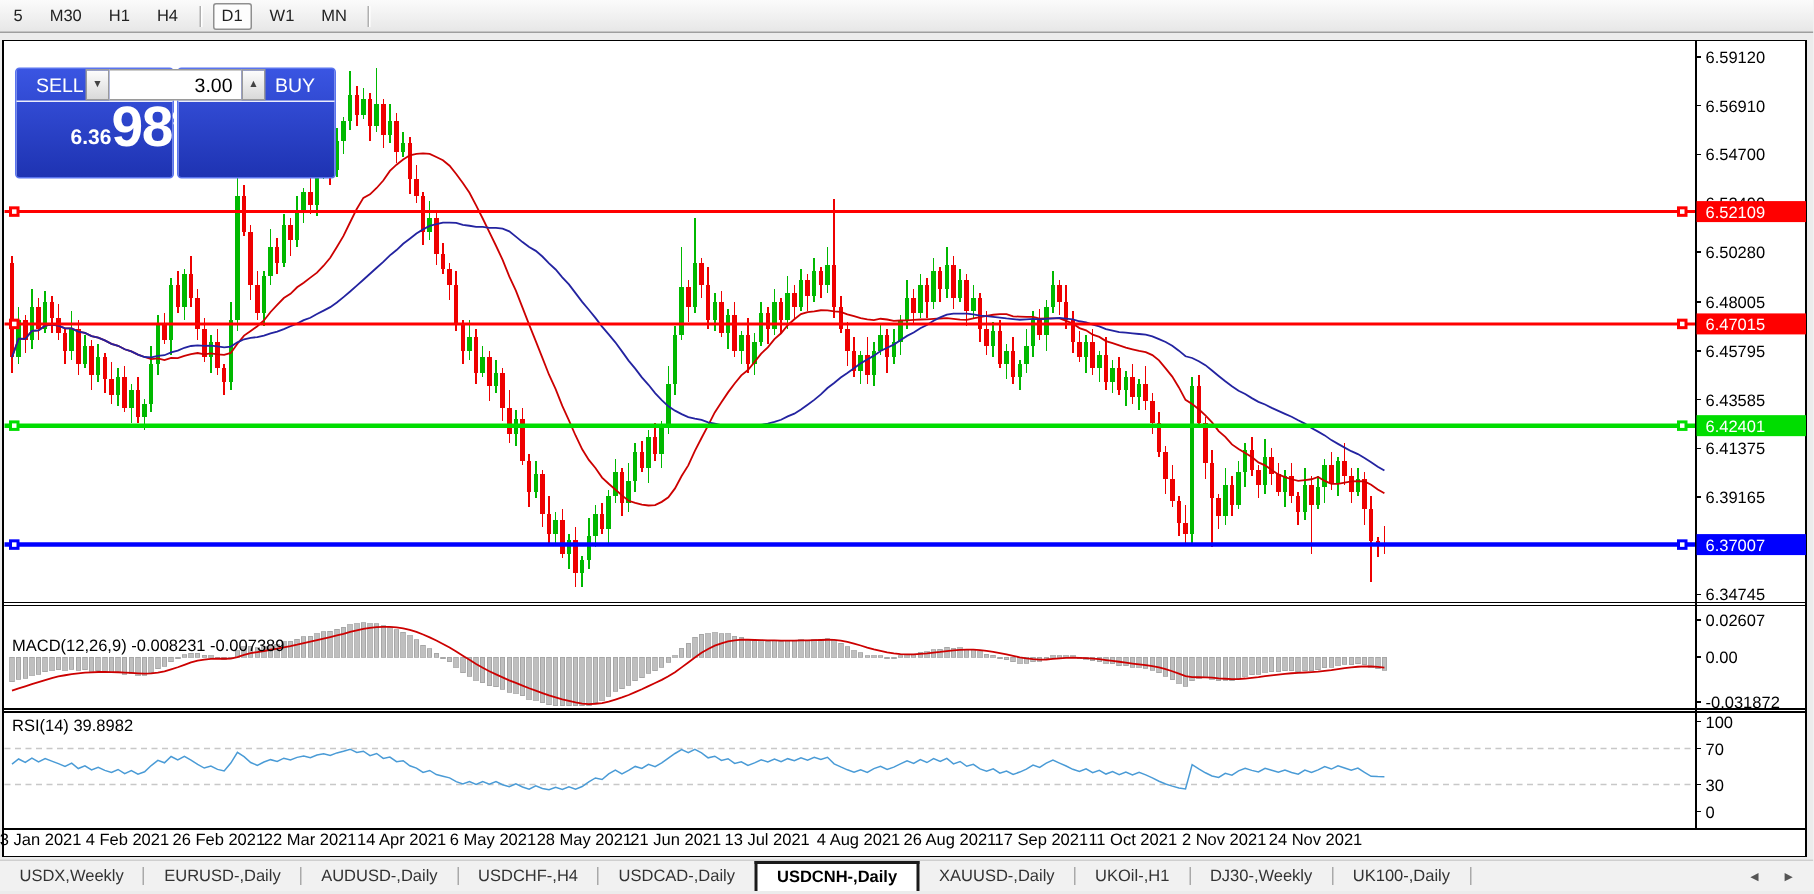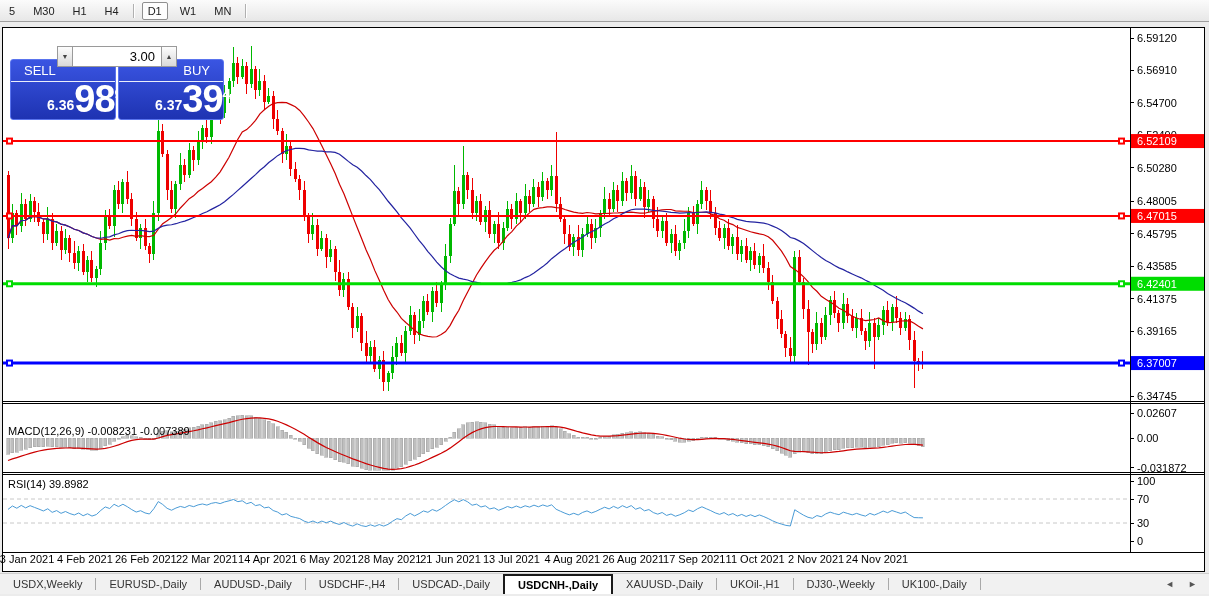--- a/index.html
+++ b/index.html
@@ -13,21 +13,21 @@
   
   #chart-svg{position:absolute;left:0;top:0;}
   #chart-title{position:absolute;left:8px;top:30px;font-size:11px;color:#000;white-space:nowrap;}
   #chart-title .tri{font-size:8px;margin-right:5px;}
   #chart-title .ohlc{margin-left:7px;}
   #macd-label,#rsi-label{position:absolute;left:8px;font-size:11px;color:#000;white-space:nowrap;}
   #macd-label{top:425px;}
   #rsi-label{top:478px;}
   
   #trade-panel{position:absolute;left:10px;top:45px;width:214px;height:59px;}
-  .tp-box{position:absolute;top:14px;height:61px;background:linear-gradient(#3a55e2,#1e33b2);border:1px solid #5a74ee;border-radius:3px;color:#fff;box-sizing:border-box;}
+  .tp-box{position:absolute;top:0;height:74px;background:linear-gradient(#3a55e2,#1e33b2);border:1px solid #5a74ee;border-radius:3px;color:#fff;box-sizing:border-box;}
   #tp-sell{left:0;width:106px;}
   #tp-buy{left:108px;width:106px;}
   .tp-btnrow{height:21px;border-bottom:1px solid rgba(255,255,255,.9);font-size:13px;display:flex;align-items:center;}
   #tp-sell .tp-btnrow{justify-content:flex-start;padding-left:13px;}
   #tp-buy .tp-btnrow{justify-content:flex-end;padding-right:13px;}
   .tp-price{display:flex;align-items:flex-start;justify-content:center;padding-top:2px;margin-left:44px;}
   .tp-small{font-size:14px;font-weight:bold;margin-top:13px;}
   .tp-big{font-size:38px;font-weight:bold;line-height:31px;letter-spacing:-1px;}
   .tp-sup{font-size:15px;font-weight:bold;margin-top:1px;}
   #tp-spin{position:absolute;left:47px;top:1px;width:120px;height:21px;display:flex;box-sizing:border-box;}
@@ -798,25 +798,20 @@
       <div class="tp-price">
         <span class="tp-small">6.36</span>
         <span class="tp-big">98</span>
         <span class="tp-sup">9</span>
       </div>
     </div>
     <div class="tp-box" id="tp-buy">
       <div class="tp-btnrow">
           <span>BUY</span>
         </div>
-      <div class="tp-price">
-        <span class="tp-small">6.37</span>
-        <span class="tp-big">39</span>
-        <span class="tp-sup">4</span>
-      </div>
     </div>
     <div id="tp-spin">
       <div class="spin-btn">
           <span>▼</span>
         </div>
       <input id="tp-vol" value="3.00" style="">
       <div class="spin-btn">
           <span>▲</span>
         </div>
     </div>

